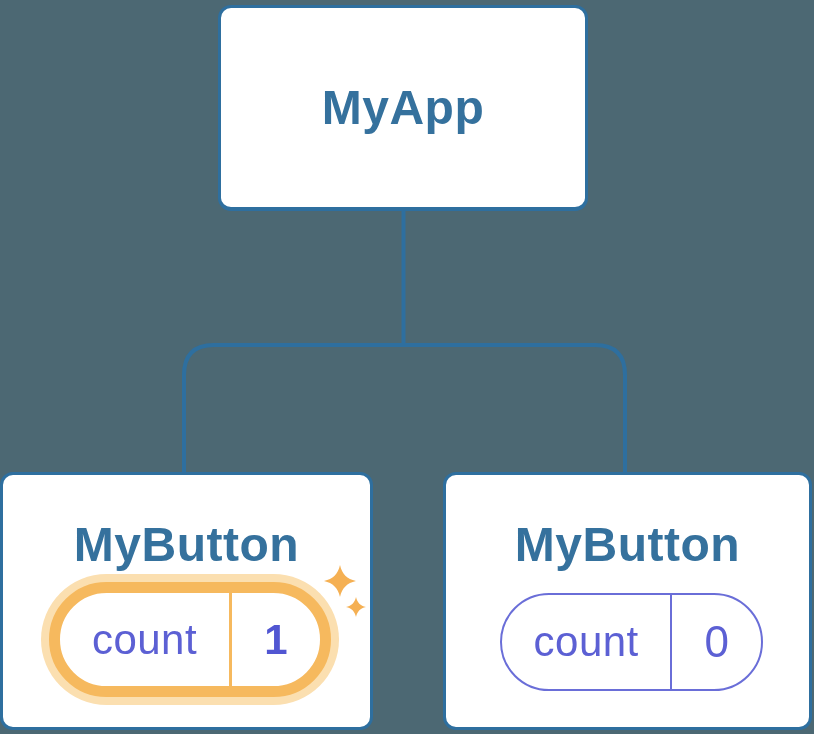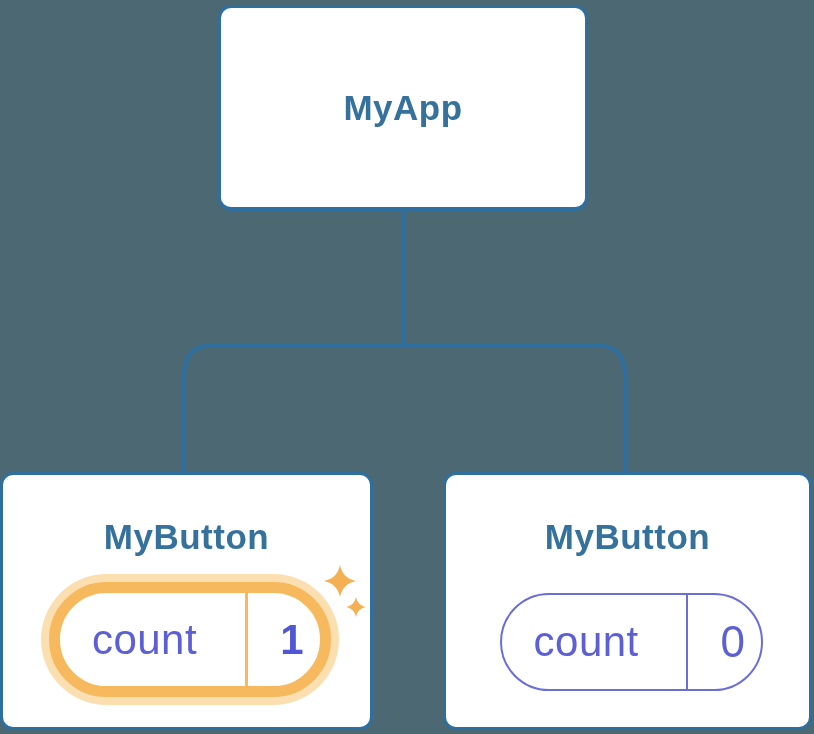--- a/index.html
+++ b/index.html
@@ -34,40 +34,39 @@
   .card--root{
     left:218px;top:5px;width:370px;height:206px;
     border-bottom-width:4px;
     display:flex;align-items:center;justify-content:center;
   }
   .card--child-left{left:0px;top:472px;width:373px;height:258px;}
   .card--child-right{left:443px;top:472px;width:369px;height:258px;}
 
   .node-title{
     color:var(--title-text);
-    font-size:35px;
+    font-size:48px;
     font-weight:700;
     letter-spacing:0.5px;
     text-align:center;
     white-space:nowrap;
   }
   .card--child-left .node-title,
   .card--child-right .node-title{
     position:absolute;left:0;right:0;top:42px;
   }
 
   .pill{
     position:absolute;
     display:flex;
     align-items:stretch;
     background:#fff;
     border:2px solid var(--state-border);
     border-radius:70px;
     overflow:hidden;
-    gap:16px;
   }
   .card--child-right .pill{
     left:54px;top:118px;width:263px;height:98px;
   }
   .card--child-left .pill{
     left:46px;top:107px;width:282px;height:115px;
   }
   .pill--highlighted{
     border:11px solid var(--highlight-orange);
     box-shadow:0 0 0 8px var(--highlight-halo);

